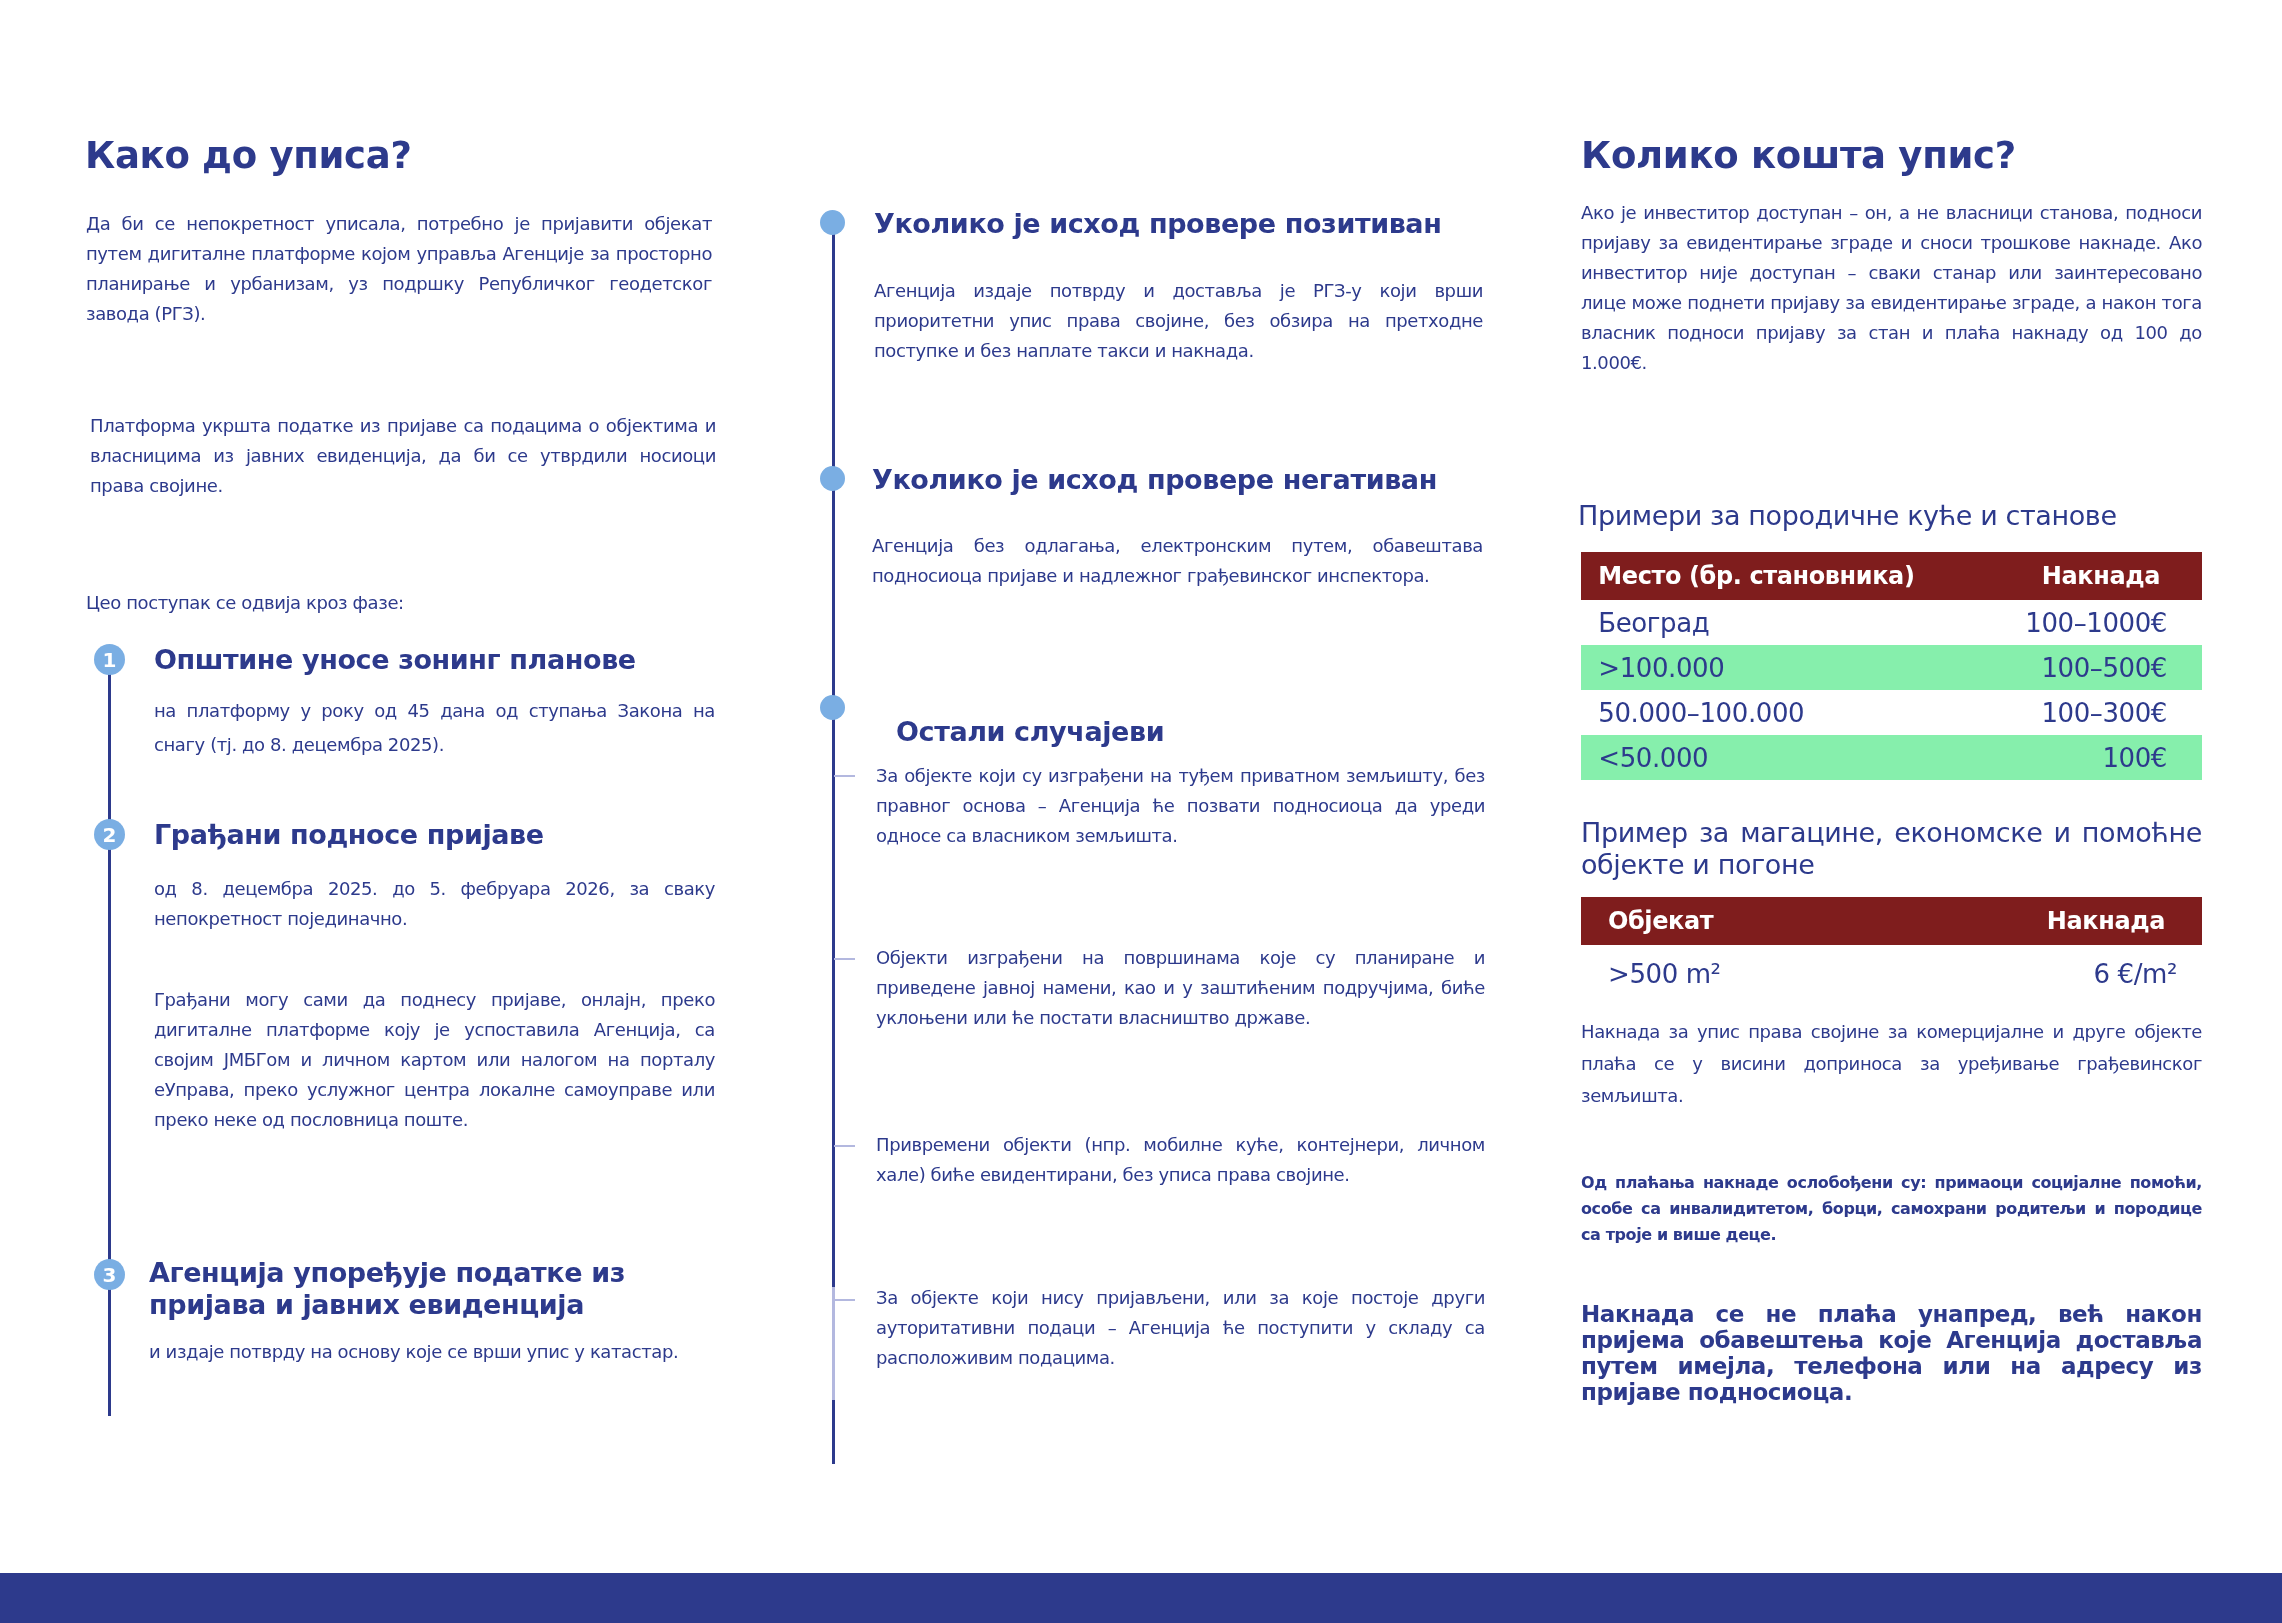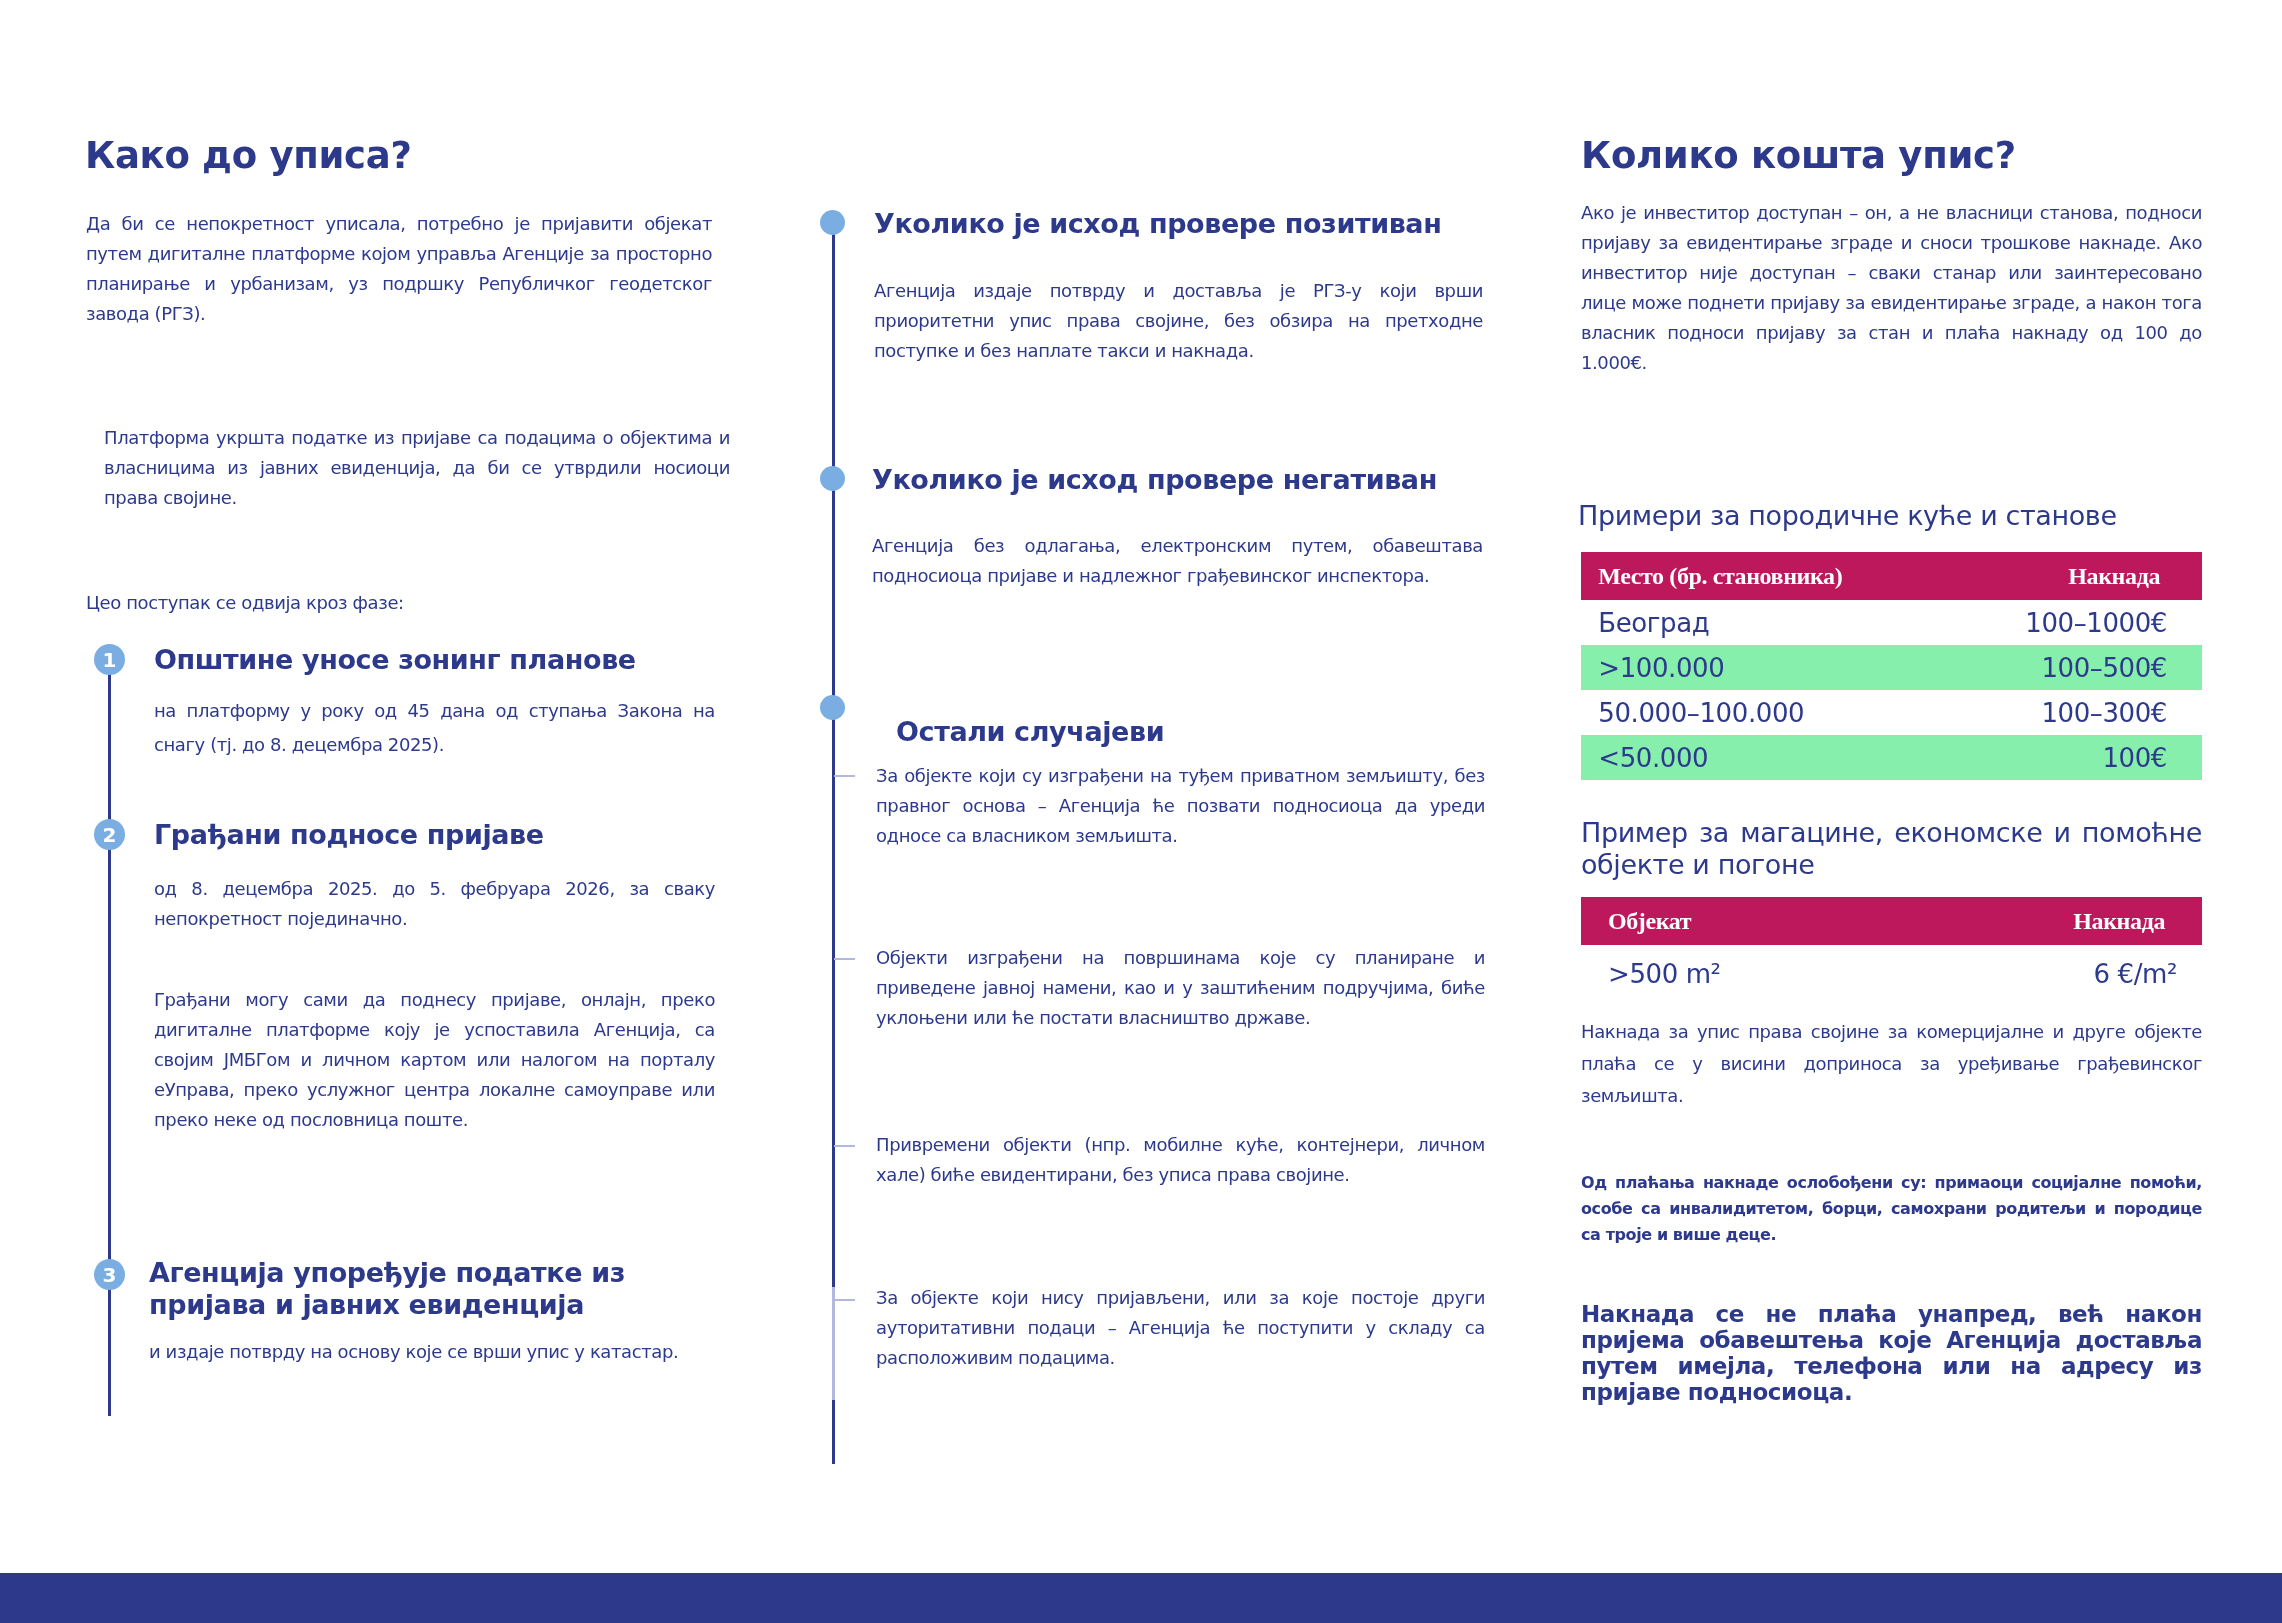--- a/index.html
+++ b/index.html
@@ -18,35 +18,35 @@
   .vline.light { background: #b3b8df; }
   .step-num {
     position: absolute; width: 31px; height: 31px; border-radius: 50%;
     background: #7aaee3; color: #fff; font-weight: bold; font-size: 20px;
     display: flex; align-items: center; justify-content: center; line-height: 1;
   }
   .dot { position: absolute; width: 25px; height: 25px; border-radius: 50%; background: #7aaee3; }
   .tick { position: absolute; width: 21px; height: 1.9px; background: #b3b8df; }
   
   .tbl { position: absolute; left: 1581px; width: 621px; border-collapse: collapse; font-size: 26px; letter-spacing: -0.4px; }
-  .tbl th { background: #be185d; color: #fff; font-weight: bold; text-align: left; padding: 0 17.3px; height: 48px; font-size: 24px; font-family: Liberation Serif, serif; }
+  .tbl th { background: #7f1d1d; color: #fff; font-weight: bold; text-align: left; padding: 0 17.3px; height: 48px; font-size: 24px; }
   .tbl th.r { text-align: right; padding-right: 42px; }
   .tbl td { color: #2d3a8c; padding: 0 17.3px; height: 45px; }
   .tbl td.r { text-align: right; padding-right: 35px; }
   .tbl tr.alt td { background: #86efac; }
   .footer-band { position: absolute; left: 0; top: 1573px; width: 2283px; height: 51px; background: #2d3a8c; }
 </style>
 </head>
 <body>
 
 <section>
   <h1 class="abs h1" style="left:85px; top:134px;">Како до уписа?</h1>
 
   <p class="abs p" style="left:86px; top:209px; width:626px;">Да би се непокретност уписала, потребно је пријавити објекат путем дигиталне платформе којом управља Агенције за просторно планирање и урбанизам, уз подршку Републичког геодетског завода (РГЗ).</p>
-  <p class="abs p" style="left:104px; top:411px; width:626px;margin-top:12px;">Платформа укршта податке из пријаве са подацима о објектима и власницима из јавних евиденција, да би се утврдили носиоци права својине.</p>
+  <p class="abs p" style="left:90px; top:411px; width:626px;">Платформа укршта податке из пријаве са подацима о објектима и власницима из јавних евиденција, да би се утврдили носиоци права својине.</p>
 
   <p class="abs p" style="left:86px; top:588px; width:626px; text-align:left;">Цео поступак се одвија кроз фазе:</p>
 
   <div class="vline" style="left:108px; top:657px; height:759px;"></div>
 
   <div class="step-num" style="left:94px; top:644px;">
       <span>1</span>
     </div>
   <h3 class="abs sub" style="left:154px; top:644px; width:557px;">Општине уносе зонинг планове</h3>
   <p class="abs p" style="left:154px; top:694px; width:561px; line-height:34px;">на платформу у року од  45 дана од ступања Закона на снагу (тј. до 8. децембра 2025).</p>

